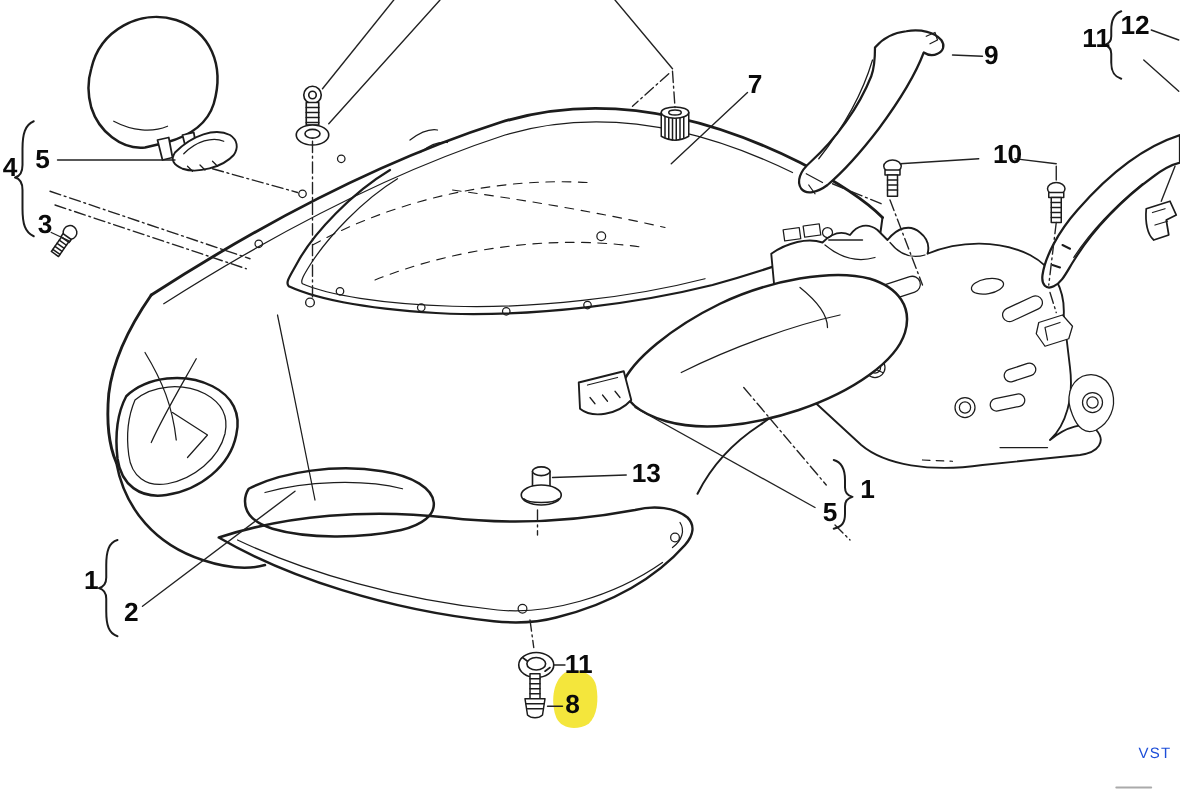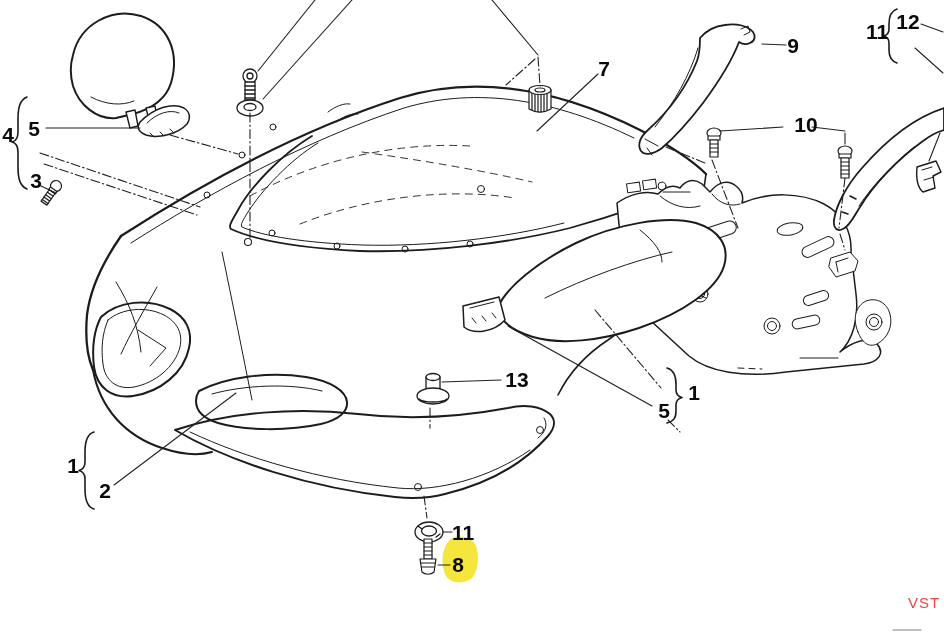--- a/index.html
+++ b/index.html
@@ -5,21 +5,21 @@
   html,body{margin:0;padding:0;background:#fff;}
   #stage{position:relative;width:944px;height:638px;background:#fff;overflow:hidden;
          font-family:"Liberation Sans", sans-serif;}
   #art{position:absolute;left:0;top:0;}
   .callout{position:absolute;transform:translate(-50%,-50%);
            font-family:"Liberation Sans", sans-serif;
            font-weight:bold;font-size:21px;color:#0a0a0a;line-height:1;
            cursor:default;user-select:none;z-index:5;}
   .watermark{position:absolute;transform:translate(-50%,-50%);
              font-family:"Liberation Sans", sans-serif;
-             font-size:15px;color:#ef4444;letter-spacing:1px;z-index:4;}
+             font-size:12px;color:#1d4ed8;letter-spacing:1px;z-index:4;}
 </style>
 </head>
 <body>
 
 <div id="stage">
 
 <svg id="art" width="944" height="638" viewBox="0 0 944 638">
   <g fill="none" stroke="#1c1c1c" stroke-linecap="round" stroke-linejoin="round">
 
     <path stroke="none" d="M452,538 C464,534 475,539 477,549 C479,560 478,572 471,579 C461,585 449,583 445,574 C441,564 441,546 452,538 Z" fill="#F4E63C"></path>

